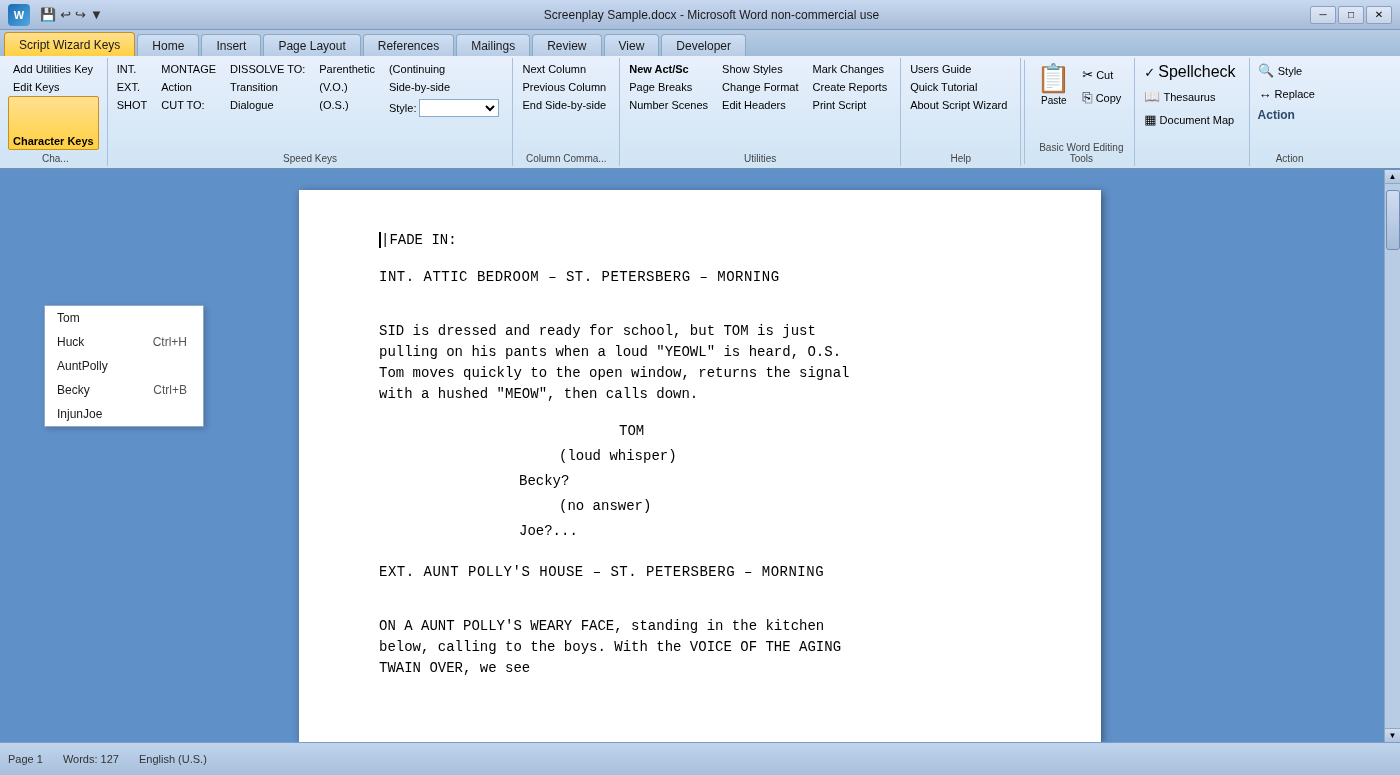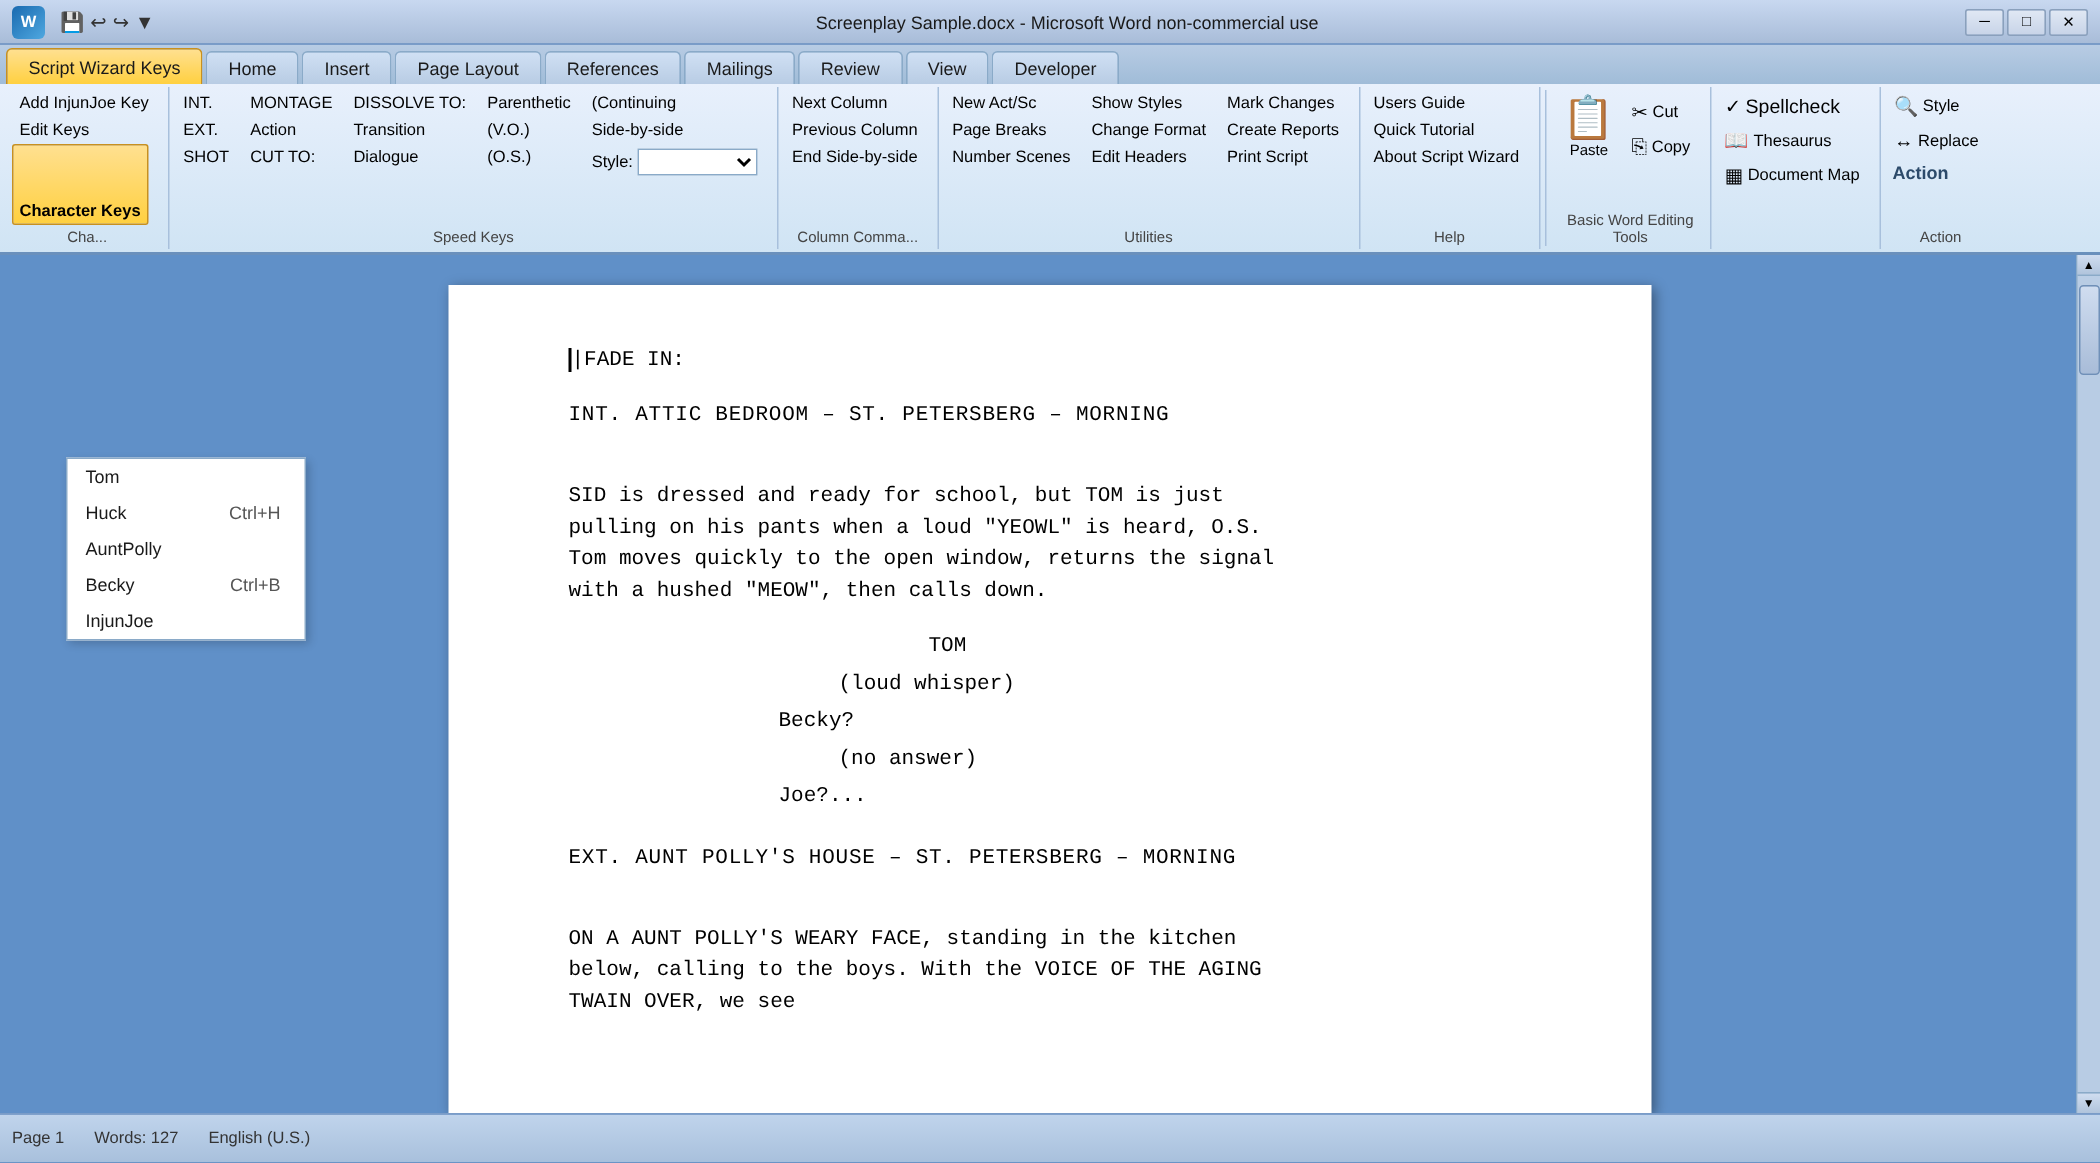--- a/index.html
+++ b/index.html
@@ -311,21 +311,21 @@
     <div class="ribbon-tab">Review</div>
     <div class="ribbon-tab">View</div>
     <div class="ribbon-tab">Developer</div>
   </div>
 
   <div id="ribbon-content">
 
     <div class="ribbon-group" style="min-width:100px;">
       <div class="ribbon-group-content" style="flex-direction:column; gap:0; padding-bottom:14px;">
         <div class="small-btn-row">
-          <span style="font-size:11px;">Add InjunJoe Key</span>
+          <span style="font-size:11px;">Add Utilities Key</span>
         </div>
         <div class="small-btn-row">
           <span style="font-size:11px;">Edit Keys</span>
         </div>
         <div class="small-btn-row highlighted" style="background:linear-gradient(to bottom,#ffe090,#ffd040);border:1px solid #c89020;font-weight:600;">
           <span style="font-size:11px;margin-top:36px;">Character Keys</span>
         </div>
       </div>
       <div class="ribbon-group-label">Cha...</div>
     </div>
@@ -409,21 +409,21 @@
             <span style="font-size:11px;">End Side-by-side</span>
           </div>
       </div>
       <div class="ribbon-group-label">Column Comma...</div>
     </div>
 
     <div class="ribbon-group" style="min-width:200px;">
       <div class="ribbon-group-content" style="gap:4px; padding-bottom:14px;">
         <div class="small-btns-col">
           <div class="small-btn-row">
-              <span style="font-size:11px;">New Act/Sc</span>
+              <span style="font-size:11px;font-weight:bold;">New Act/Sc</span>
             </div>
           <div class="small-btn-row">
               <span style="font-size:11px;">Page Breaks</span>
             </div>
           <div class="small-btn-row">
               <span style="font-size:11px;">Number Scenes</span>
             </div>
         </div>
         <div class="small-btns-col">
           <div class="small-btn-row">
@@ -485,21 +485,21 @@
           </div>
         </div>
       </div>
       <div class="ribbon-group-label">Basic Word Editing Tools</div>
     </div>
 
     <div class="ribbon-group" style="min-width:80px;">
       <div class="ribbon-group-content" style="flex-direction:column; gap:2px; padding-bottom:14px;">
         <div class="small-btn-row">
           <span style="font-size:13px;">✓</span>
-          <span style="font-size:13px;text-align:center;">Spellcheck</span>
+          <span style="font-size:16px;text-align:center;">Spellcheck</span>
         </div>
         <div class="small-btn-row">
           <span style="font-size:13px;">📖</span>
           <span style="font-size:11px;">Thesaurus</span>
         </div>
         <div class="small-btn-row">
           <span style="font-size:13px;">▦</span>
           <span style="font-size:11px;">Document Map</span>
         </div>
       </div>

